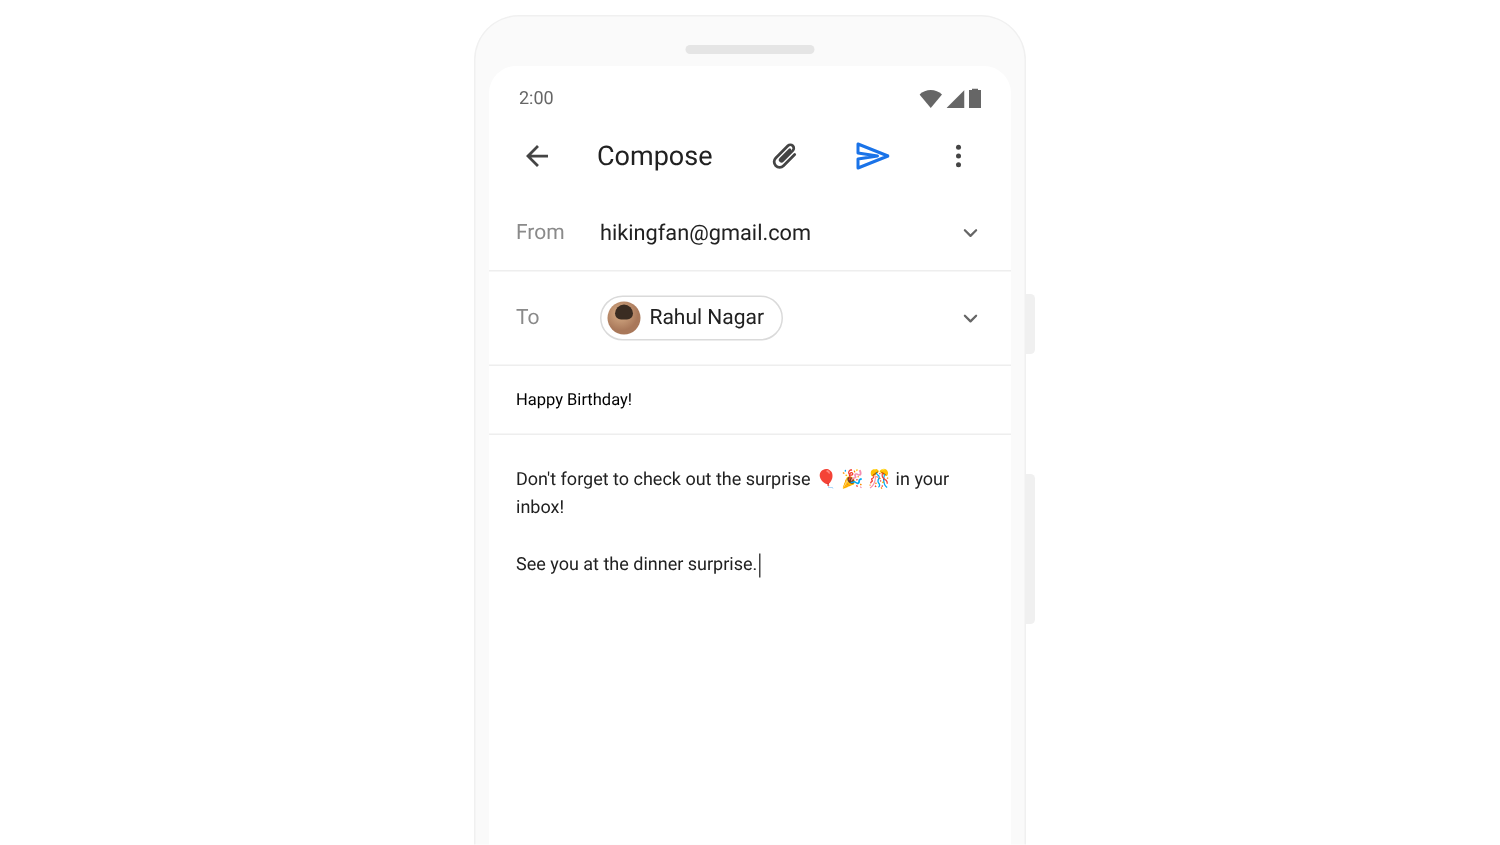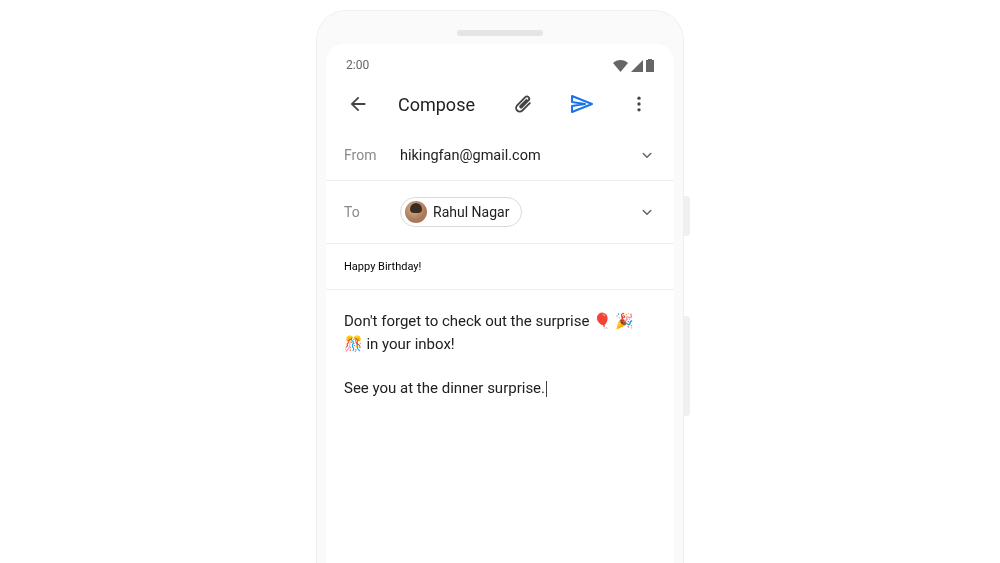--- a/index.html
+++ b/index.html
@@ -125,21 +125,21 @@
       background: linear-gradient(#3a2c22,#3a2c22);
       border-radius: 6px 6px 4px 4px;
     }
     .subject-row {
       padding: 16px 18px;
       border-bottom: 1px solid #eeeeee;
       font-size: 11px;
     }
     .body-area {
       padding: 20px 18px;
-      font-size: 15px;
+      font-size: 12px;
       color: #212121;
       line-height: 1.55;
     }
     .body-para { margin-bottom: 20px; }
     .chevron { flex-shrink: 0; }
     .cursor {
       display: inline-block;
       width: 1px;
       height: 16px;
       background: #444;

